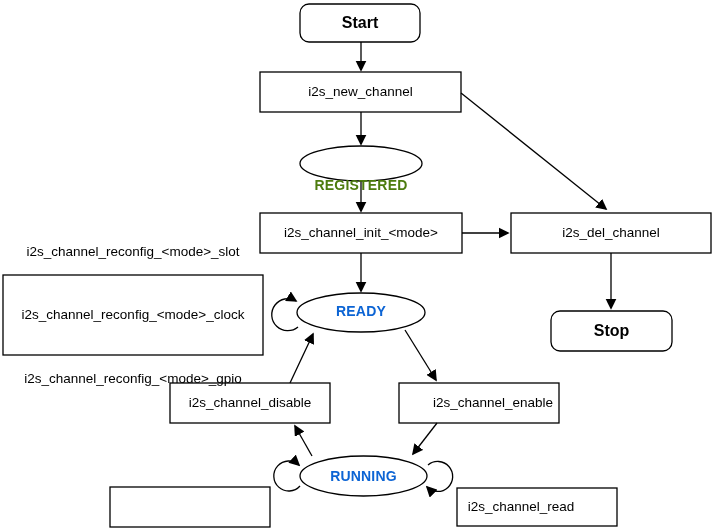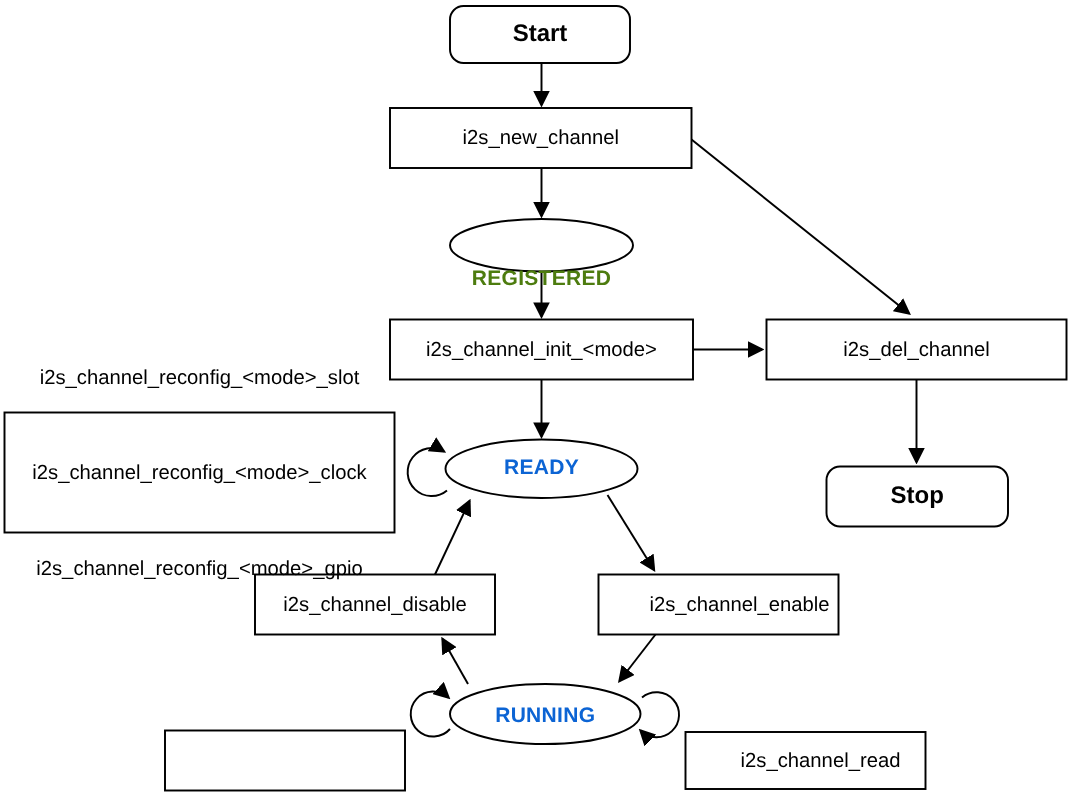--- a/index.html
+++ b/index.html
@@ -91,15 +91,15 @@
 
   <div class="label state" style="left: 297px; top: 293px; width: 128px; height: 36px; color: rgb(12, 100, 212);">READY</div>
 
   <div class="label" style="left:170px;top:383px;width:160px;height:40px;">i2s_channel_disable</div>
 
   <div class="label" style="left:399px;top:383px;width:188px;height:40px;">i2s_channel_enable</div>
 
   <div class="label state" style="left: 300px; top: 456px; width: 127px; height: 40px; color: rgb(12, 100, 212);">RUNNING</div>
 
 
-  <div class="label" style="left:457px;top:488px;width:180px;height:38px;">i2s_channel_read</div>
+  <div class="label" style="left:431px;top:488px;width:180px;height:38px;">i2s_channel_read</div>
 
 </div>
 
 </body></html>

